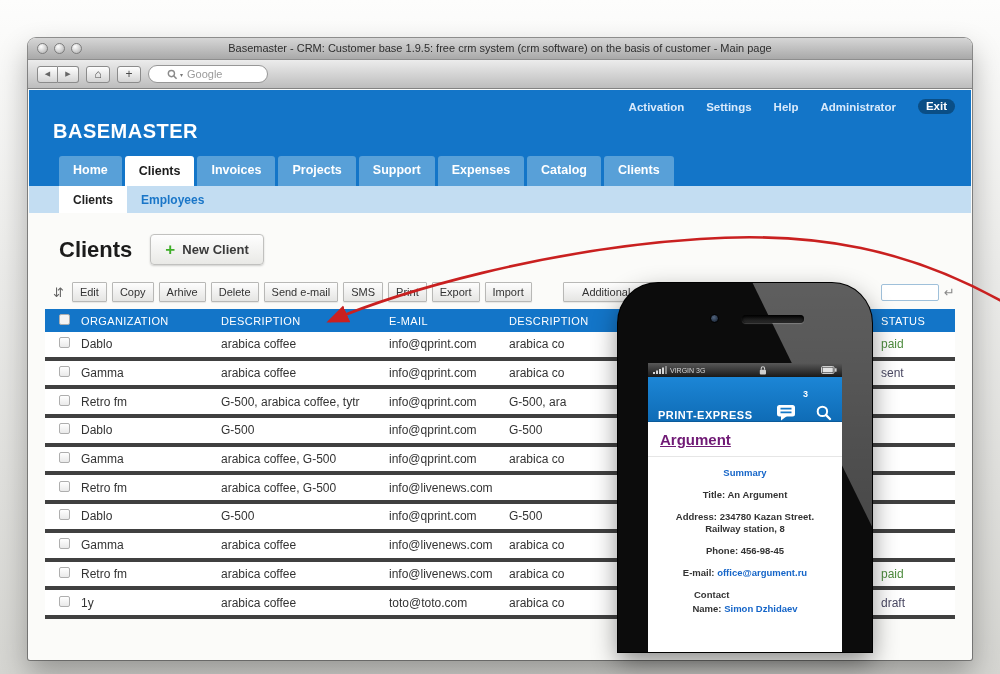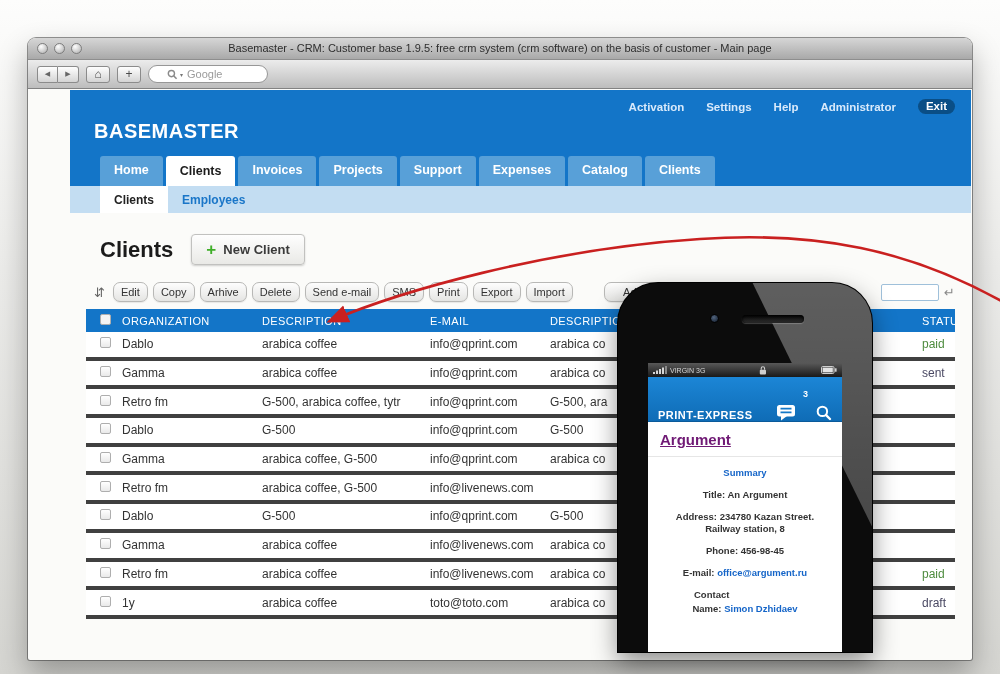--- a/index.html
+++ b/index.html
@@ -34,21 +34,21 @@
   .favicon { width:12px; height:12px; border-radius:2px; background:linear-gradient(#e8d75a,#b7a32b);
     border:1px solid #8e7f1e; flex:0 0 auto; }
   .refresh { margin-left:auto; color:#555; font-size:12px; }
   .gsearch { width:120px; height:18px; background:#fff; border:1px solid #979797;
     border-radius:9px; display:flex; align-items:center; gap:4px; padding:0 18px;
     font-size:11px; color:#9a9a9a; }
   .gcaret { font-size:6px; color:#777; margin-left:-2px; }
 
   
   .app { position:absolute; top:52px; left:1px; right:1px; bottom:1px; overflow:hidden;
-    background:#fbfbf9;padding-left:41px; }
+    background:#fbfbf9; }
   .bluehead { height:96px; background:#1375c8; position:relative; }
   .toplinks { position:absolute; top:9px; right:16px; display:flex; gap:22px; align-items:center; }
   .toplink { font-size:11.5px; font-weight:bold; color:#d9eafb; text-decoration:none; }
   .exitbadge { font-size:11.5px; font-weight:bold; color:#fff; background:#0a4e86;
     border-radius:8px; padding:1px 8px 2px; text-decoration:none; }
   .brand { position:absolute; left:24px; top:30px; font-size:20px; font-weight:bold;
     color:#fff; letter-spacing:.5px; }
   .tabs { position:absolute; left:30px; bottom:0; display:flex; gap:3px; }
   .tab { background:#58a0d8; color:#fff; font-weight:bold; font-size:12.5px;
     padding:7px 14px 8px; border-radius:3px 3px 0 0; cursor:default; }
@@ -63,21 +63,21 @@
   .h1 { font-size:22px; font-weight:bold; color:#1b1b1b; }
   .newclient { display:inline-flex; align-items:center; gap:7px;
     background:linear-gradient(#fefefe,#e9e9e6); border:1px solid #c1c1bf; border-radius:4px;
     padding:6px 14px; font-size:13px; font-weight:bold; color:#3a3a3a;
     box-shadow:0 1px 2px rgba(0,0,0,.18); }
   .plus { color:#3fae29; font-size:17px; font-weight:bold; line-height:1; }
 
   .tb-row { display:flex; align-items:center; gap:5px; margin:0 16px 7px 24px; }
   .sort-ic { color:#666; font-size:13px; margin-right:3px; }
   .tbtn { background:linear-gradient(#fdfdfd,#e5e5e3); border:1px solid #b8b8b6;
-    border-radius:7px; padding:3px 7px; font-size:11px; color:#333;
+    border-radius:1px; padding:3px 7px; font-size:11px; color:#333;
     box-shadow:0 1px 1px rgba(0,0,0,.08); white-space:nowrap; }
   .tbtn.additional { width:98px; text-align:center; margin-left:26px; }
   .tb-search { margin-left:auto; width:58px; height:17px; border:1px solid #9fc0da;
     border-radius:2px; background:#fff; font-size:11px; padding:0 3px; }
   .enter-ic { color:#888; font-size:13px; }
 
   .table { margin:0 16px; }
   .trow { display:grid; grid-template-columns:30px 140px 168px 120px 372px 1fr;
     align-items:center; }
   .thead { background:#1375c8; height:23px; color:#fff; font-size:11px; font-weight:normal;

